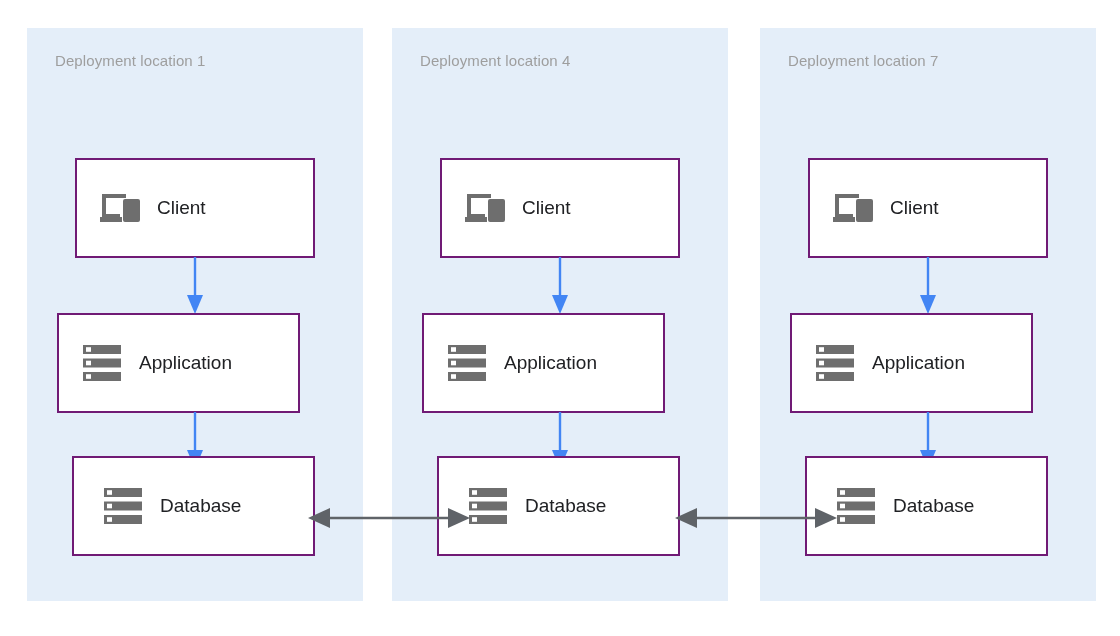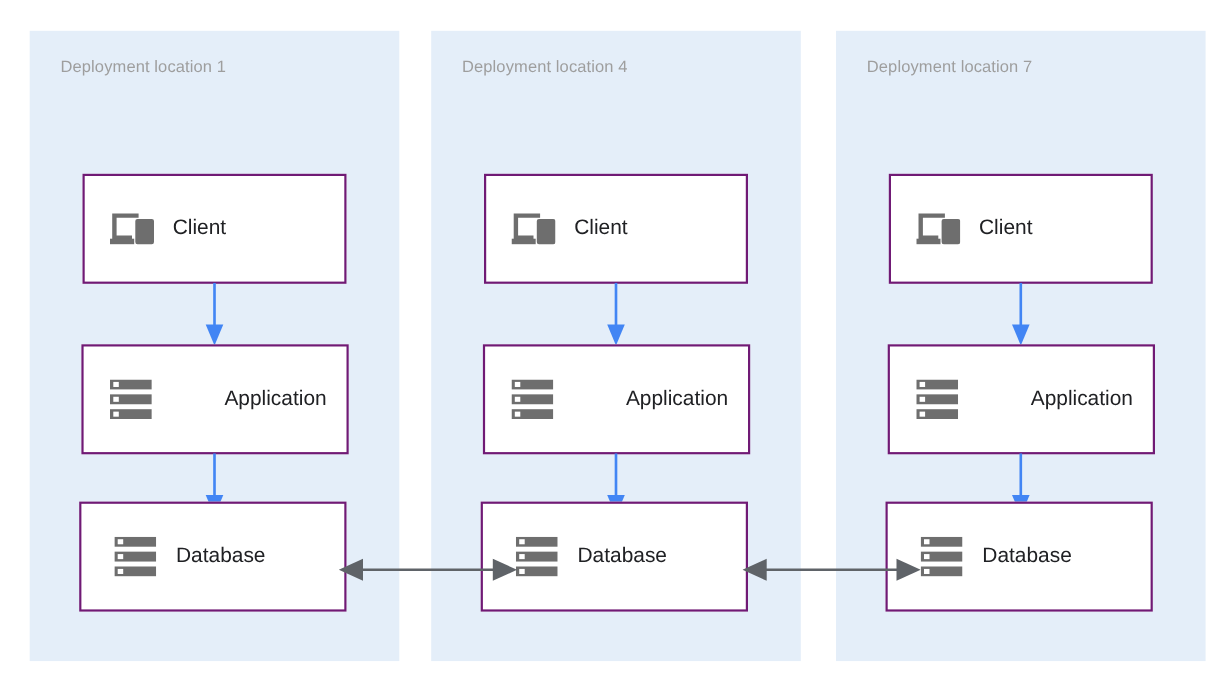--- a/index.html
+++ b/index.html
@@ -49,21 +49,21 @@
   .node {
     position: absolute;
     background: #ffffff;
     border: 2px solid #701a75;
     box-sizing: border-box;
     display: flex;
     align-items: center;
     padding-left: 22px;
   }
   .node.client      { left: 48px;  top: 130px; width: 240px; height: 100px; }
-  .node.application { left: 47px;  top: 285px; width: 243px; height: 100px; gap: 48px; }
+  .node.application { left: 30px;  top: 285px; width: 243px; height: 100px; }
   .node.database    { left: 45px;  top: 428px; width: 243px; height: 100px; padding-left: 28px; }
 
   .node-label {
     font-size: 19px;
     color: #202124;
     margin-left: 16px;
     white-space: nowrap;
   }
 
   

